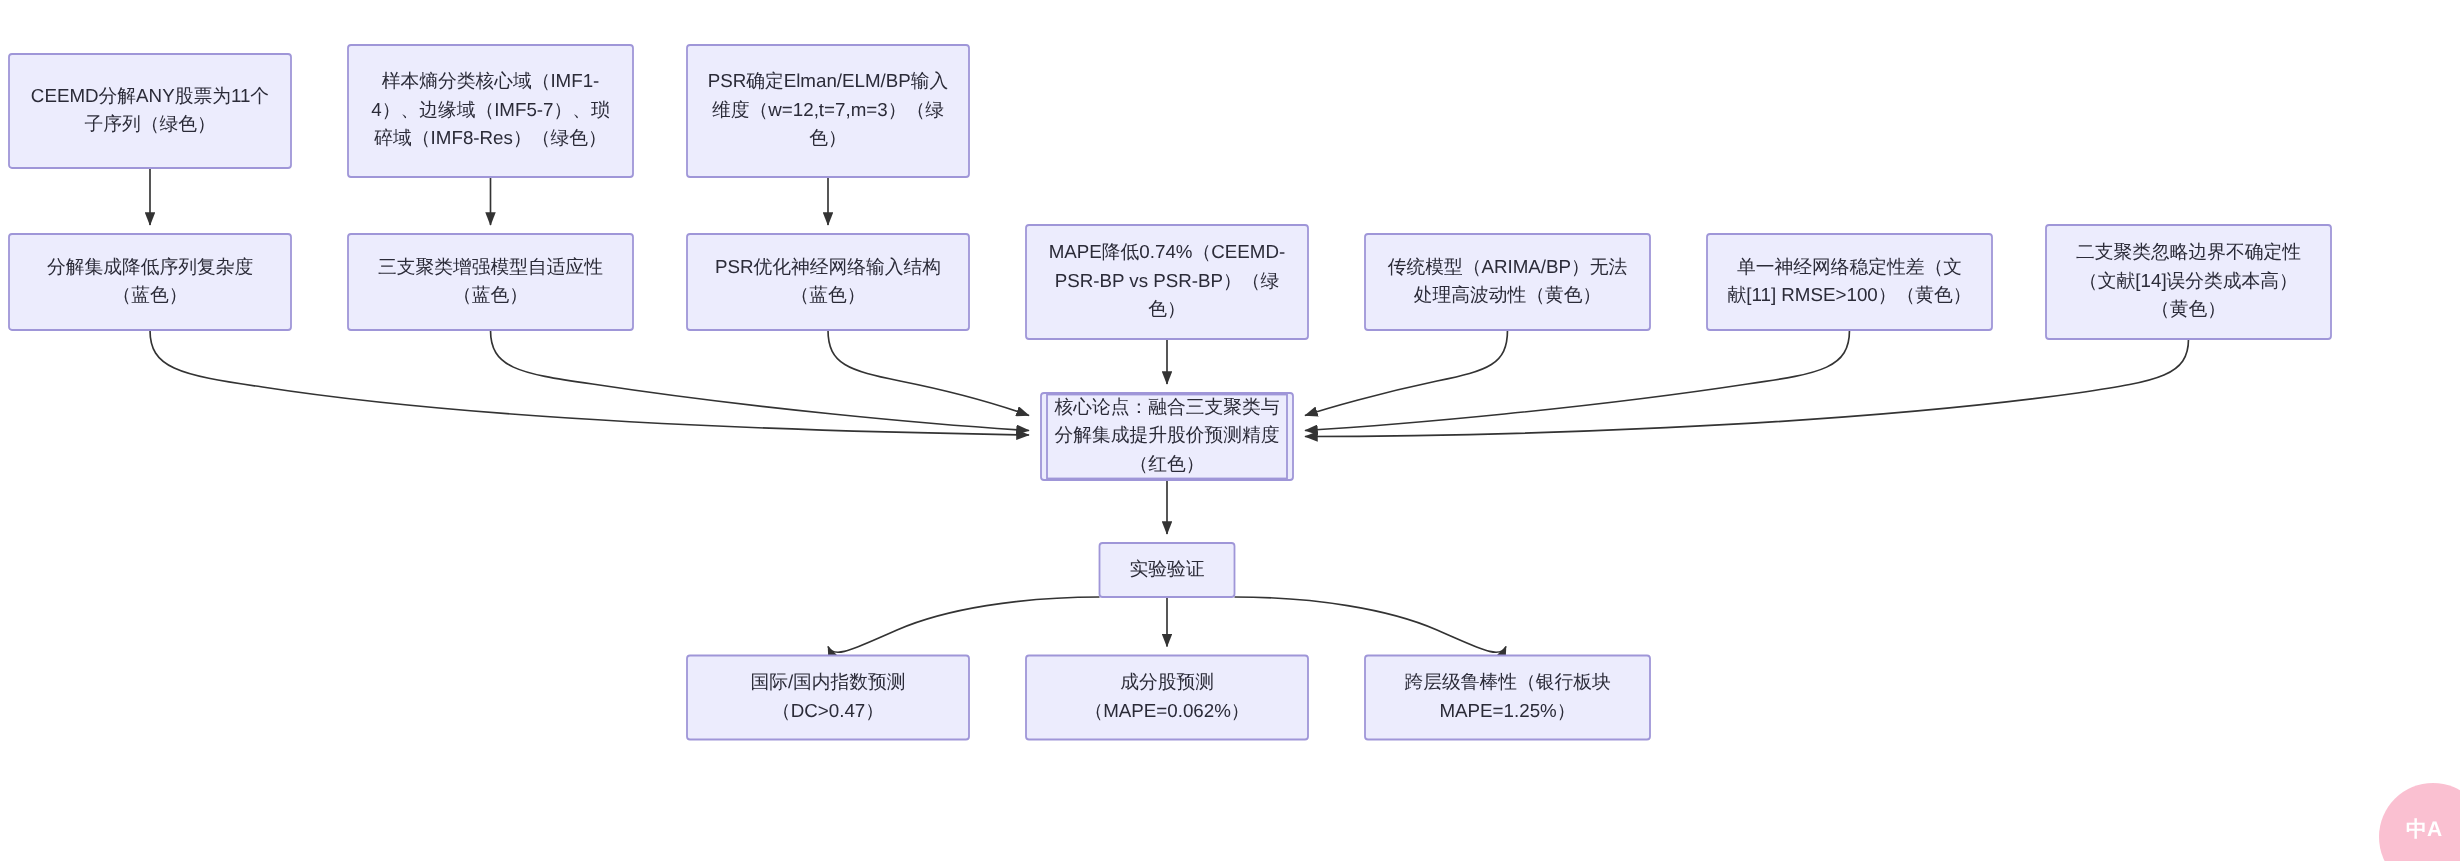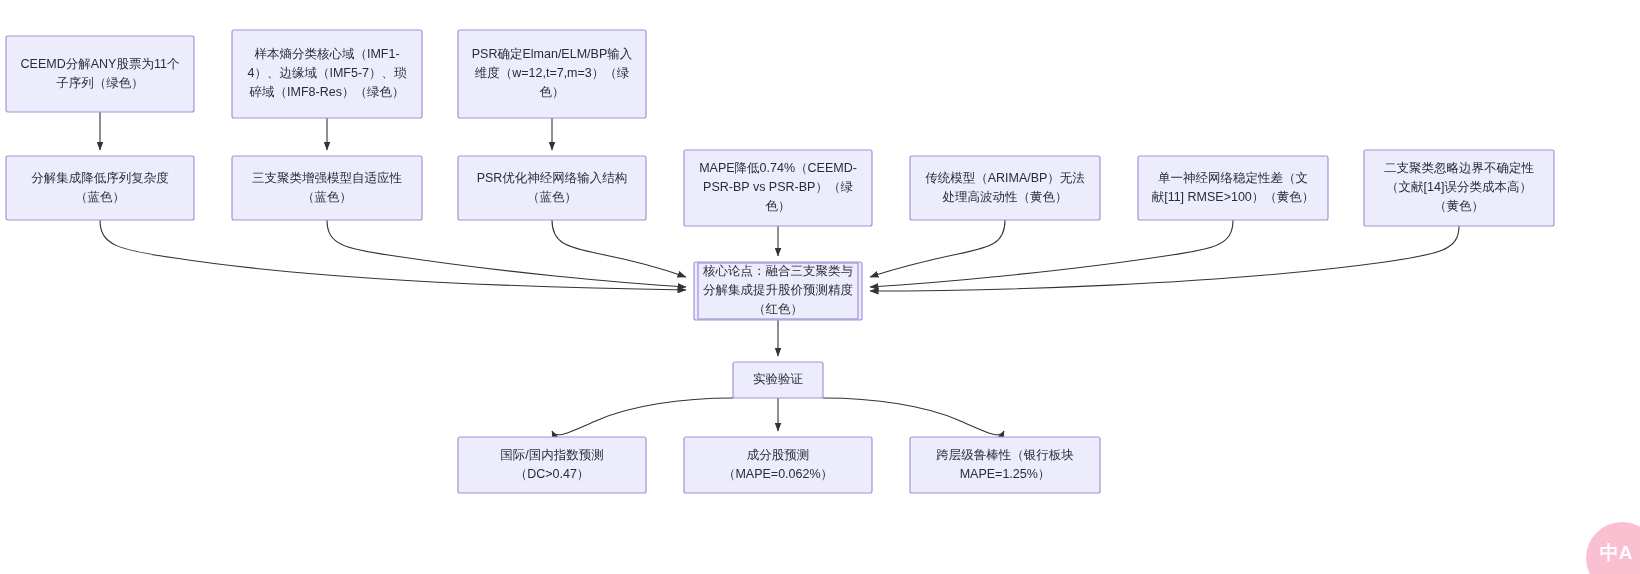--- a/index.html
+++ b/index.html
@@ -64,21 +64,21 @@
     background: #F9A8C0;
     opacity: 0.72;
     display: flex;
     align-items: center;
     justify-content: center;
     overflow: hidden;
   }
   .watermark-text {
     color: #ffffff;
     font-family: "Liberation Sans", "DejaVu Sans", sans-serif;
-    font-size: 19px;
+    font-size: 14px;
     font-weight: bold;
     line-height: 1.0;
     text-align: center;
     transform: translate(-6px, -6px);
     letter-spacing: 0px;
   }
 </style>
 </head>
 <body>
 

